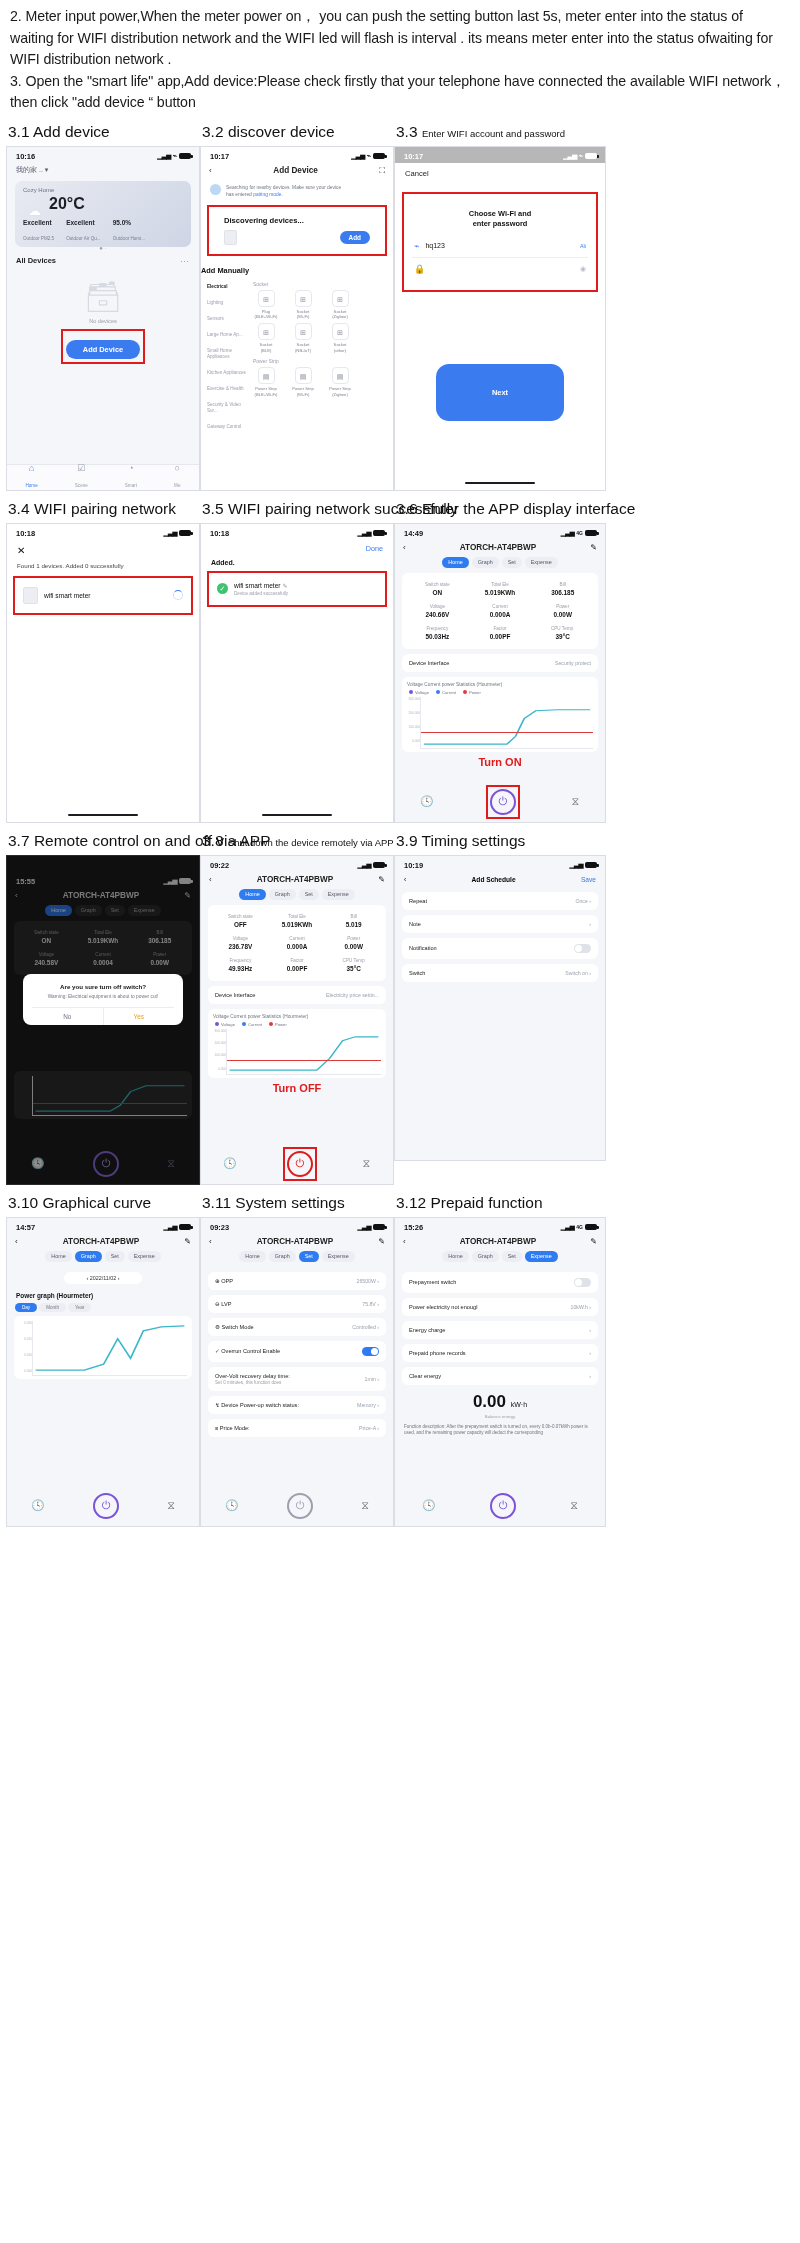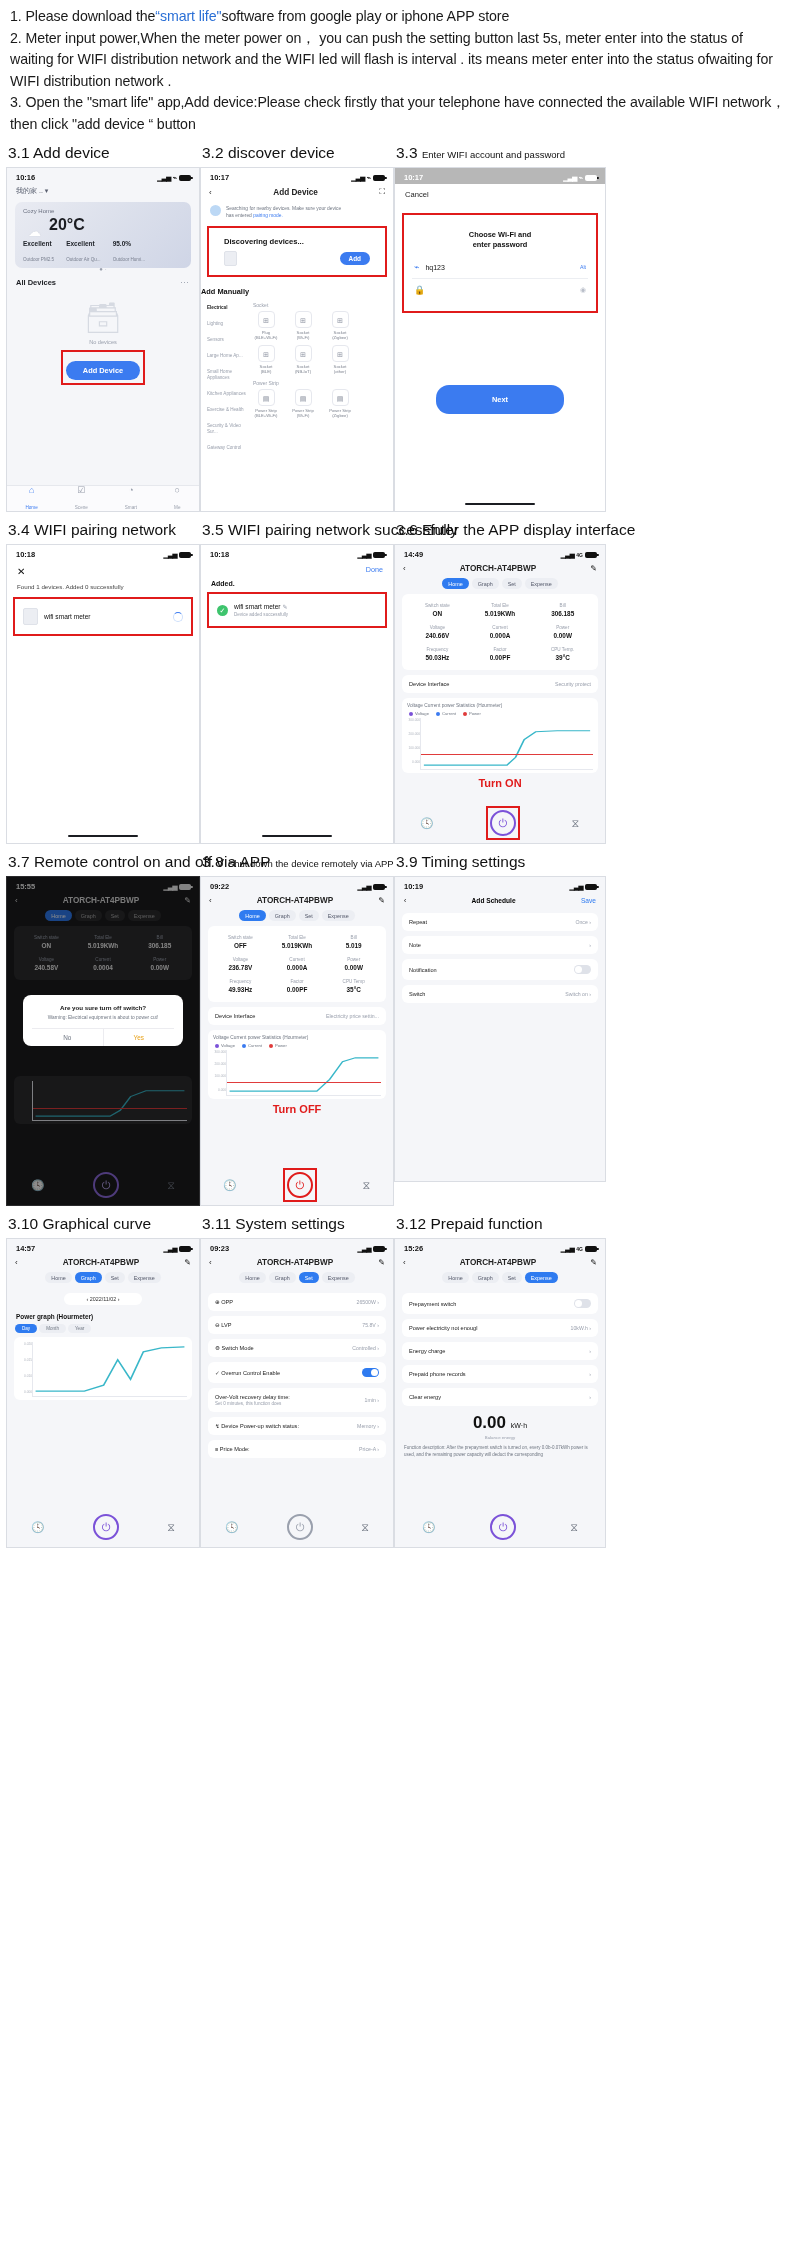--- a/index.html
+++ b/index.html
@@ -44,21 +44,21 @@
     border: 1px solid #dadde3;
     overflow: hidden;
   }
   .phone.dark { background: #1c1c1e; border-color: #2a2a2c; }
 
   .statusbar {
     display: flex; align-items: center; justify-content: space-between;
     padding: 5px 8px 2px 9px;
     font-size: 7.5px; font-weight: bold; color: #111;
   }
-  .statusbar.light { color: #f2f2f2; }
+  .statusbar.light { color: #f2f2f2; margin-top: 16px; }
   .sb-right { display: flex; align-items: center; gap: 2px; }
   .bars { font-size: 6.5px; letter-spacing: -0.5px; }
   .batt {
     width: 12px; height: 6px; border: 1px solid #111; border-radius: 1.5px;
     position: relative; background: #111;
   }
   .batt::after{content:"";position:absolute;right:-2.5px;top:1.4px;width:1.5px;height:2.5px;background:#111;border-radius:0 1px 1px 0;}
   .statusbar.light .batt { border-color: #eee; background:#eee; }
   .statusbar.light .batt::after { background:#eee; }
 
@@ -131,21 +131,21 @@
   .prodlbl { font-size:4.2px; color:#7d838f; line-height:5.4px; margin-top:2px;}
 
   
   .cancel { font-size:7.6px; color:#222; padding:6px 0 0 10px;}
   .wifibox { margin: 18px 9px 0 9px; background:#fff; border-radius:1px; padding:15px 8px 10px 8px; }
   .wifititle { text-align:center; font-size:7.4px; font-weight:bold; line-height:10px; color:#111;}
   .wifirow { display:flex; align-items:center; gap:6px; border-bottom:1px solid #eceef2; padding:6px 2px;}
   .wifirow .ic { font-size:9px; color:#3b7bf0; }
   .wifirow .val { font-size:7px; color:#111; flex:1; }
   .wifirow .alt { font-size:5.2px; color:#3b7bf0; }
-  .nextbtn { display:block; margin:0 auto; width:128px; padding:10px 0; background:#3b7bf0;
+  .nextbtn { display:block; margin:0 auto; width:128px; padding:24px 0; background:#3b7bf0;
              color:#fff; font-size:7.4px; font-weight:bold; border-radius:13px; text-align:center;}
 
   
   .xclose { font-size:10px; padding:5px 0 0 10px; color:#111;}
   .foundtxt { font-size:6.2px; color:#444; padding:6px 10px 4px 10px;}
   .devcard { margin:3px 8px; background:#fff; border-radius:7px; padding:9px 8px; display:flex; align-items:center; gap:6px;}
   .devcard .thumb { width:15px;height:17px;background:#eceef3;border-radius:2px;border:1px solid #dfe2e9;}
   .devcard .nm { font-size:6.6px; color:#111; flex:1;}
   .spin { width:10px;height:10px;border:1.6px solid #cfe0fb;border-top-color:#3b7bf0;border-radius:50%;}
   .doneword { text-align:right; font-size:7.2px; color:#3b7bf0; padding:4px 10px 0 0;}
@@ -213,23 +213,20 @@
   
   .bignum { text-align:center; font-size:17px; font-weight:bold; color:#111; padding:7px 0 0 0;}
   .bignum small { font-size:7px; font-weight:normal;}
   .balnote { text-align:center; font-size:4.4px; color:#9aa0ad; padding-top:2px;}
   .fdesc { font-size:4.5px; color:#6f7682; padding:5px 9px; line-height:6.6px;}
 </style>
 </head>
 <body>
 
 <div class="intro">
-  <p>
-    <span>1. Please download the</span><span class="blue">“smart life"</span><span>software from google play or  iphone APP store</span>
-  </p>
   <p>2. Meter input power,When the meter power on， you can push the setting button last 5s, meter enter into the status of waiting for WIFI distribution network and the WIFI led will flash is interval . its means meter enter into the status ofwaiting for WIFI distribution network .</p>
   <p>3. Open the "smart life" app,Add device:Please check firstly that your telephone have connected the available WIFI network， then click "add device “ button</p>
 </div>
 
 <div class="grid">
 
   <div class="cellwrap">
     <div class="sec-title">
       <span class="num">3.1</span>
       <span>Add device</span>

